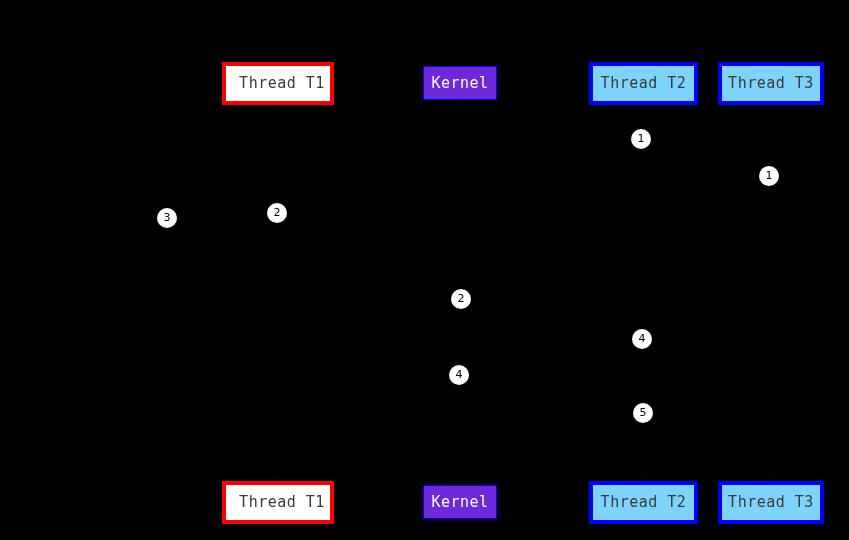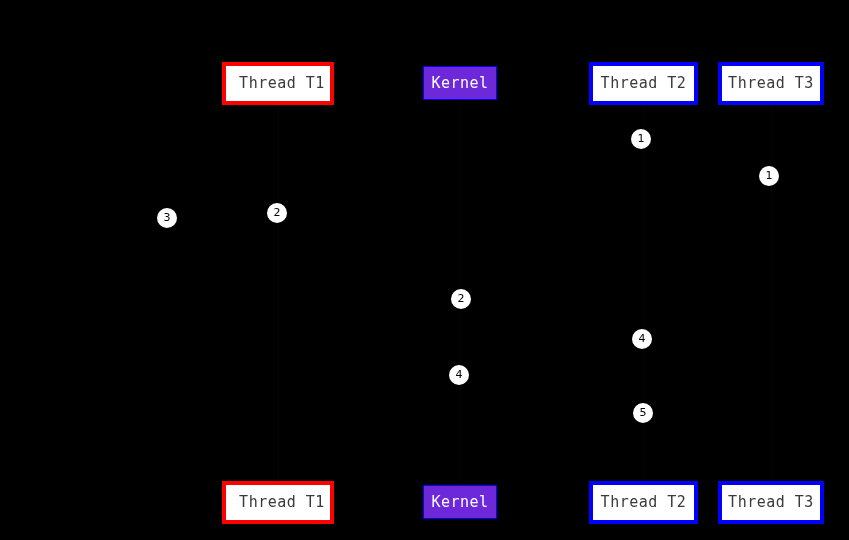--- a/index.html
+++ b/index.html
@@ -32,21 +32,21 @@
     line-height: 1;
   }
   .participant.thread-t1 {
     background: #ffffff;
     border: 4px solid #ff0000;
     color: #3a3a3a;
     padding-left: 8px;
   }
   .participant.thread-t2,
   .participant.thread-t3 {
-    background: #ffffff;
+    background: #7dd3fc;
     border: 4px solid #0000ff;
     color: #3a3a3a;
   }
   .participant.kernel {
     background: #6d28d9;
     border: 1px solid #0000ff;
     color: #ffffff;
   }
   
   .lifeline {

